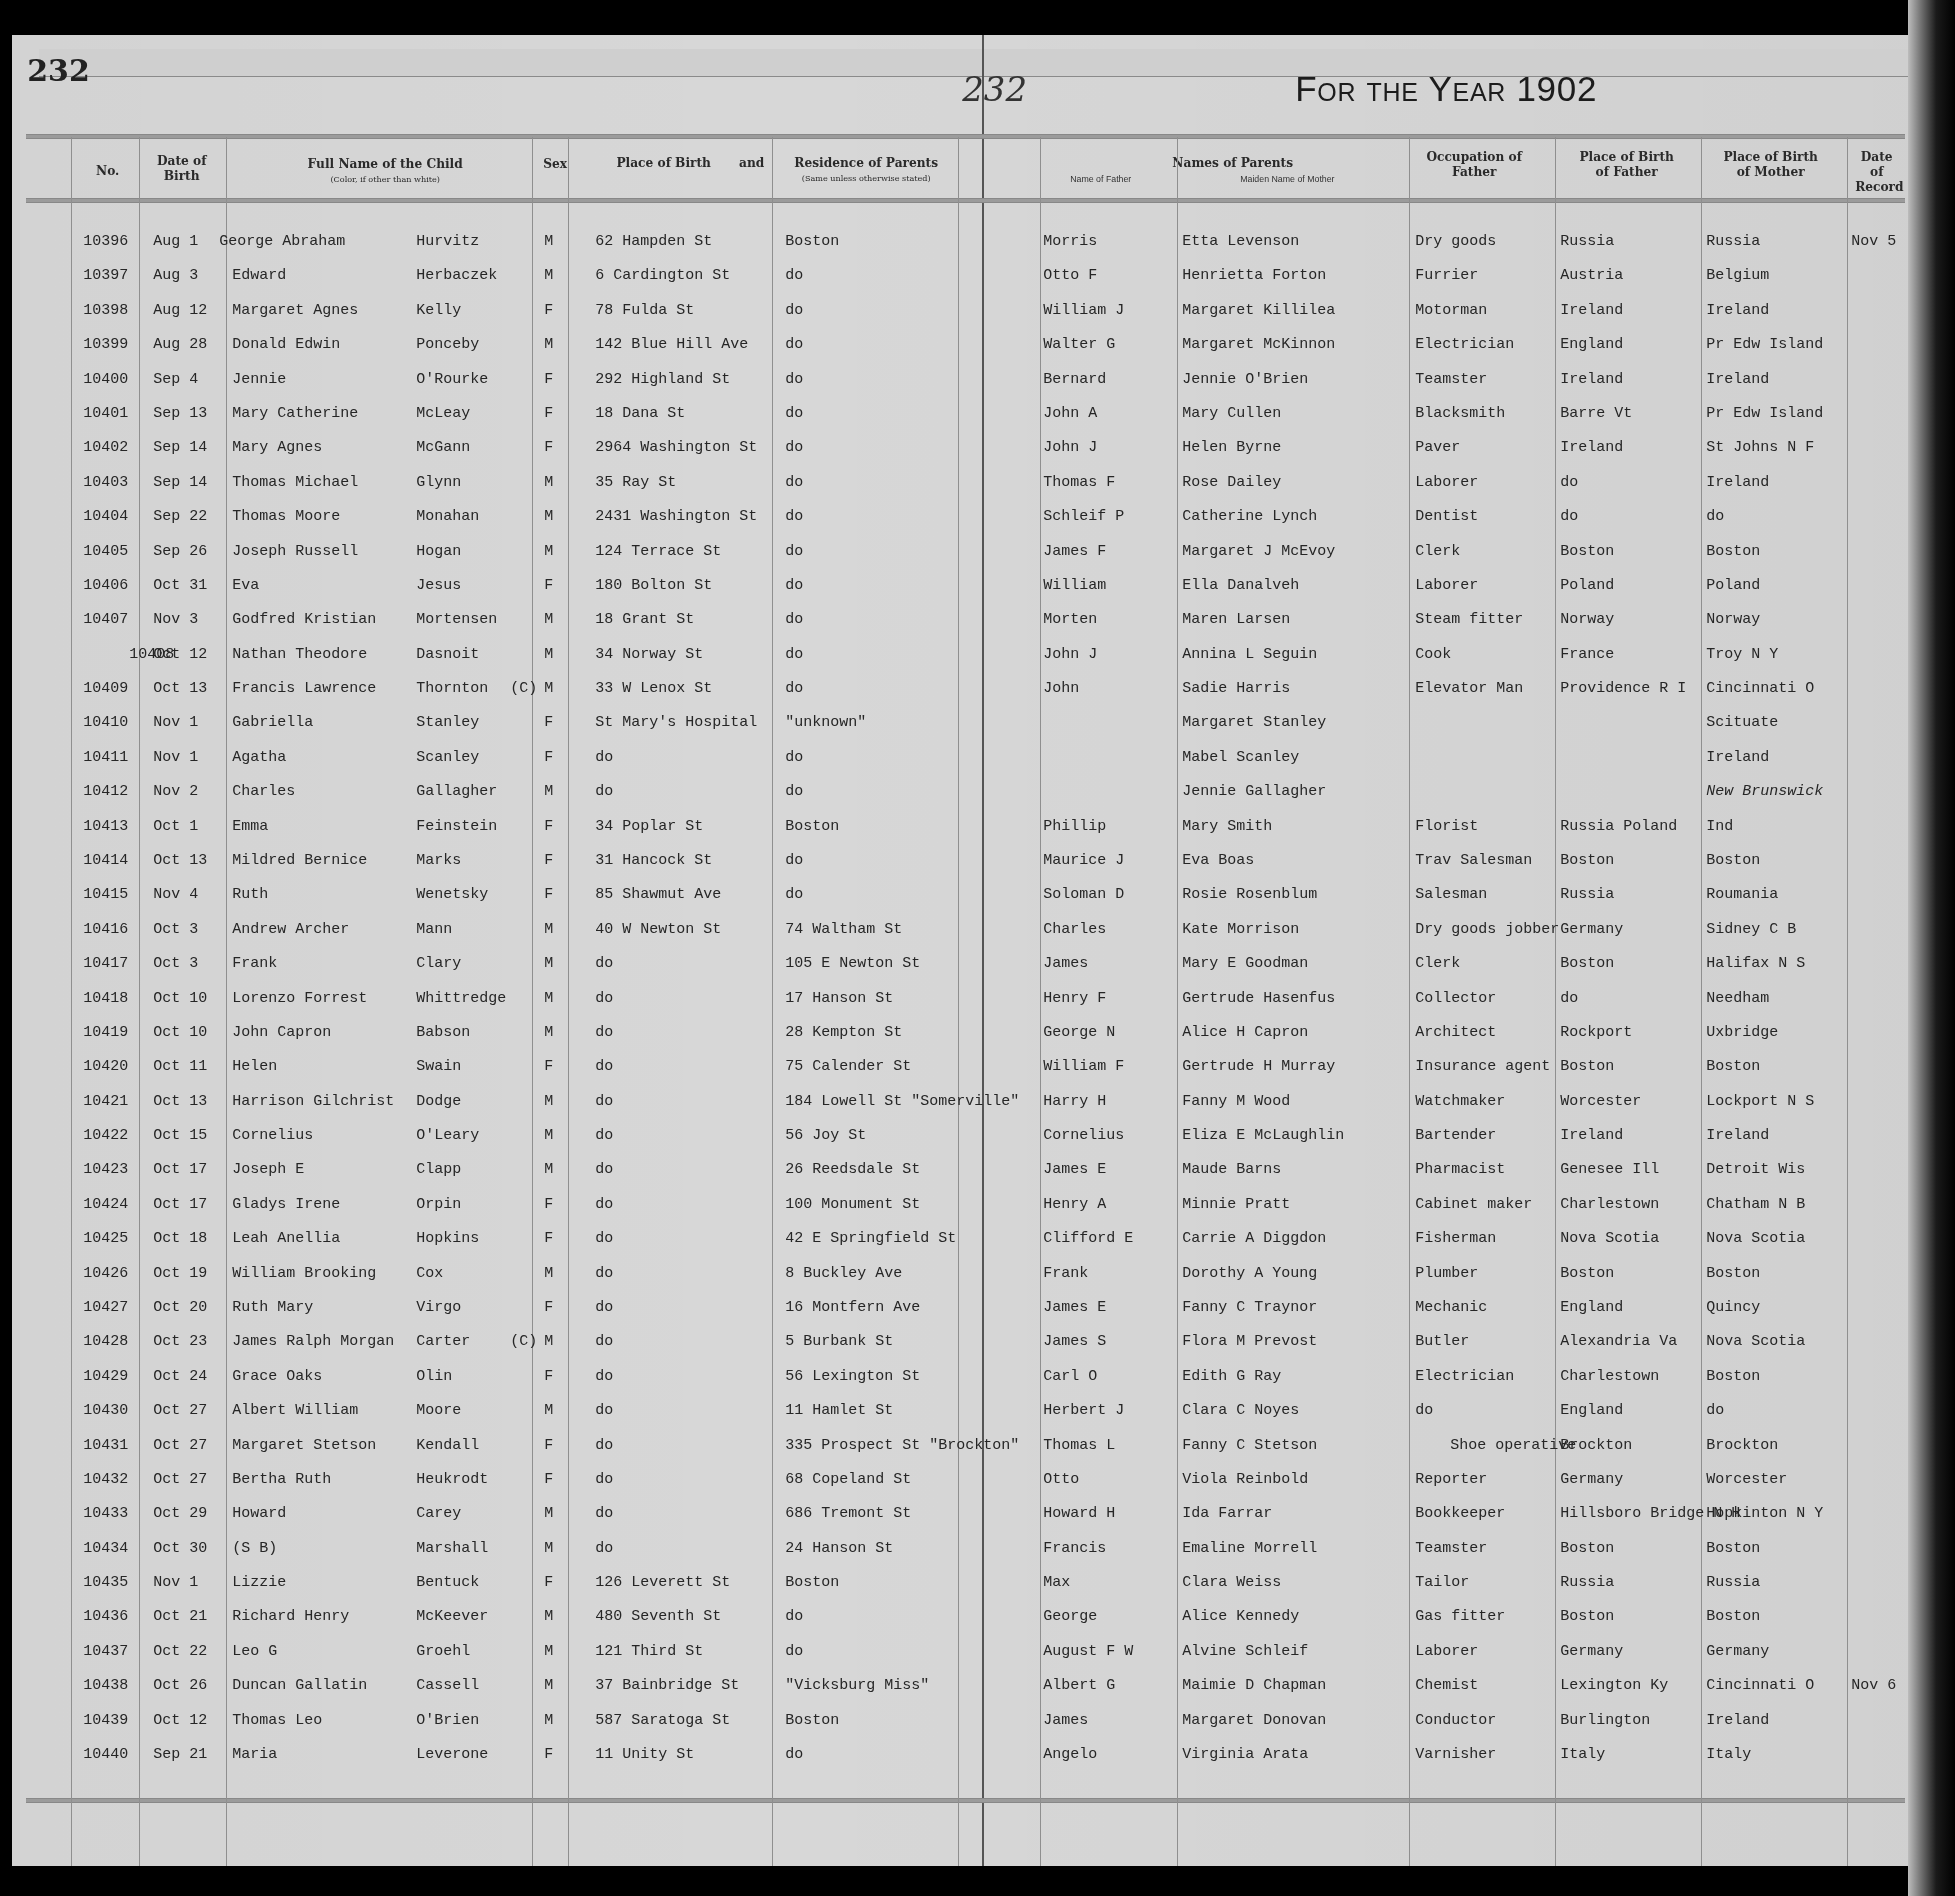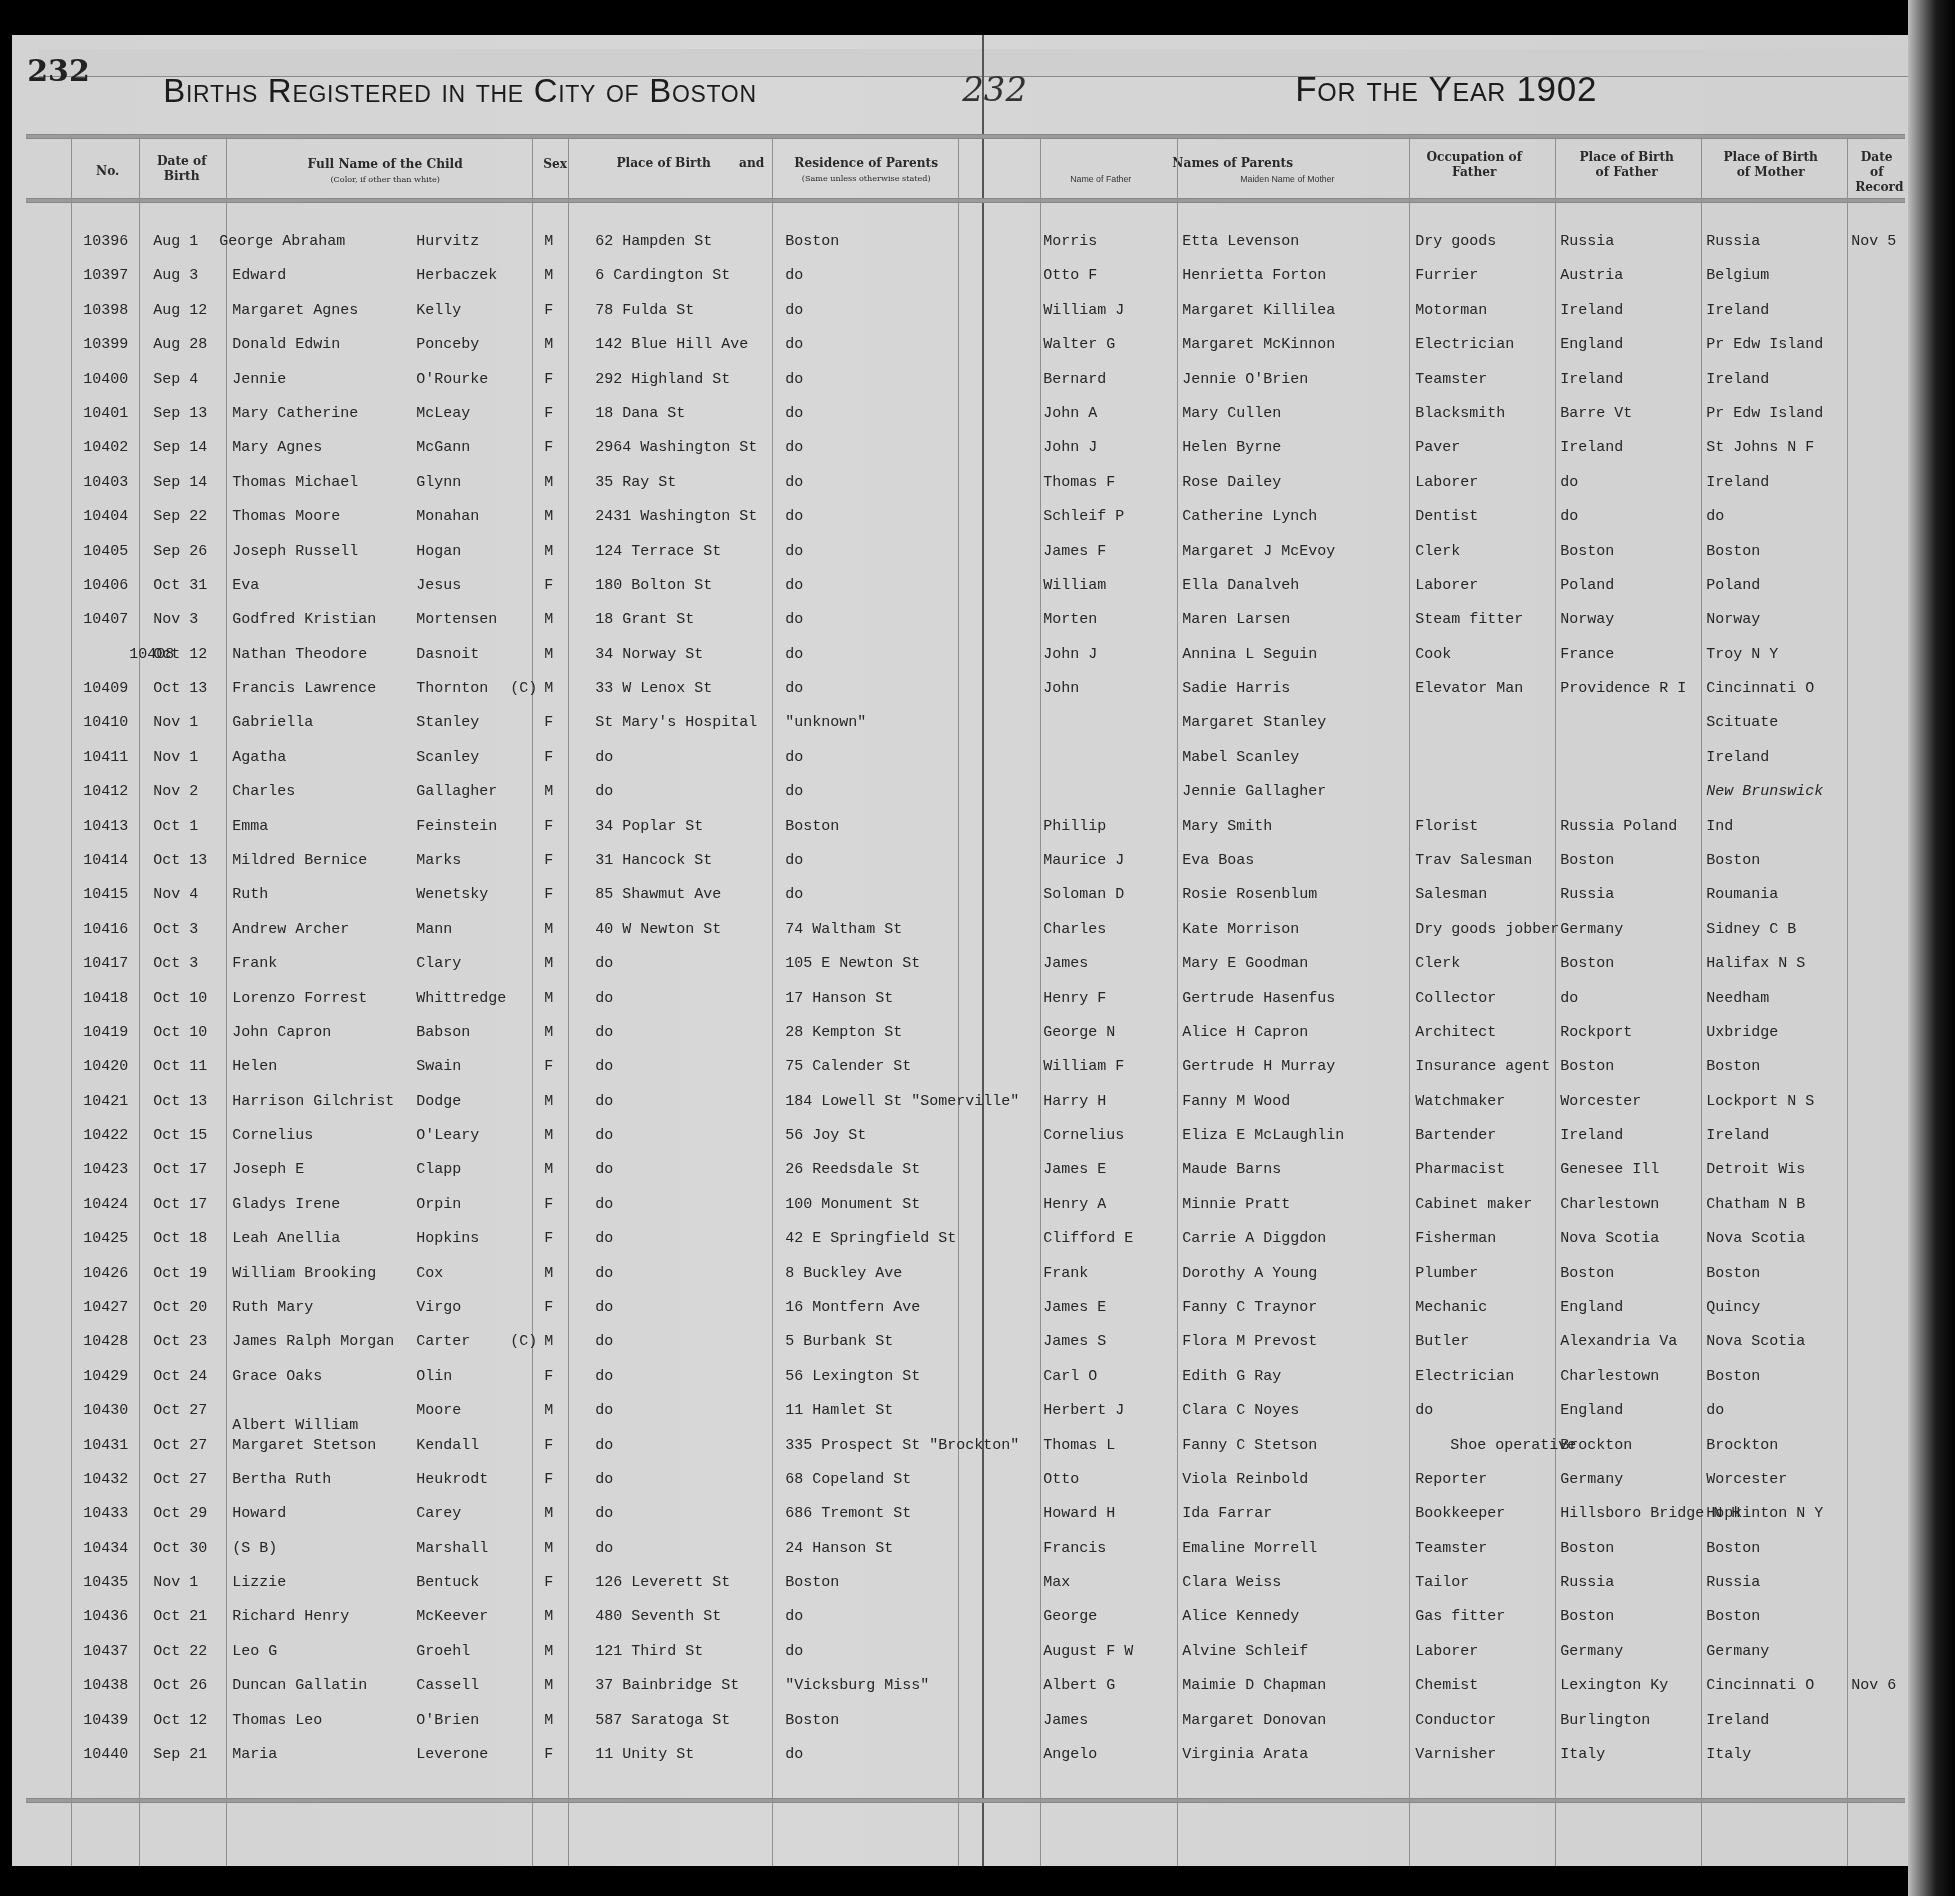--- a/index.html
+++ b/index.html
@@ -22,21 +22,20 @@
   .subhdr { position:absolute; font-family:Liberation Sans, sans-serif; font-size:8.8px; color:#333; }
   .cell { position:absolute; font-size:15px; color:#262626; white-space:nowrap; }
   .edge { position:absolute; right:0; top:0; width:47px; height:1897px; background:linear-gradient(90deg,#bdbdbd,#1a1a1a 60%,#000); }
 </style>
 </head>
 <body>
 
 <div class="page">
   <div class="tab-strip"></div>
   <div class="page-num">232</div>
-  <div class="title-left">Births Registered in the City of Boston</div>
   <div class="hw-num">232</div>
   <div class="title-right">For the Year 1902</div>
   <div class="gutter"></div>
 
   <div class="hline" style="left:13.6px;top:99px;width:1879px;"></div>
   <div class="hline" style="left:13.6px;top:163px;width:1879px;"></div>
   <div class="hline" style="left:13.6px;top:1763px;width:1879px;"></div>
 
   <div class="hdr" style="left:75px;top:129px;width:41px;">No.</div>
   <div class="hdr" style="left:132px;top:119px;width:75px;">Date of Birth</div>
@@ -614,21 +613,21 @@
         <div class="cell" style="left: 1031px; top: 1333px;">Carl O</div>
         <div class="cell" style="left: 1170px; top: 1333px;">Edith G Ray</div>
         <div class="cell" style="left: 1403px; top: 1333px;">Electrician</div>
         <div class="cell" style="left: 1548px; top: 1333px;">Charlestown</div>
         <div class="cell" style="left: 1694px; top: 1333px;">Boston</div>
         <div class="cell" style="left: 1839px; top: 1333px;"></div>
       </div>
       <div>
         <div class="cell" style="left: 71px; top: 1367px;">10430</div>
         <div class="cell" style="left: 141px; top: 1367px;">Oct 27</div>
-        <div class="cell" style="left: 220px; top: 1367px; margin-top: 15px;">Albert William</div>
+        <div class="cell" style="left: 220px; top: 1367px;">Albert William</div>
         <div class="cell" style="left: 404px; top: 1367px;">Moore</div>
         <div class="cell" style="left: 498px; top: 1367px;"></div>
         <div class="cell" style="left: 532px; top: 1367px;">M</div>
         <div class="cell" style="left: 583px; top: 1367px;">do</div>
         <div class="cell" style="left: 773px; top: 1367px;">11 Hamlet St</div>
         <div class="cell" style="left: 1031px; top: 1367px;">Herbert J</div>
         <div class="cell" style="left: 1170px; top: 1367px;">Clara C Noyes</div>
         <div class="cell" style="left: 1403px; top: 1367px;">do</div>
         <div class="cell" style="left: 1548px; top: 1367px;">England</div>
         <div class="cell" style="left: 1694px; top: 1367px;">do</div>

